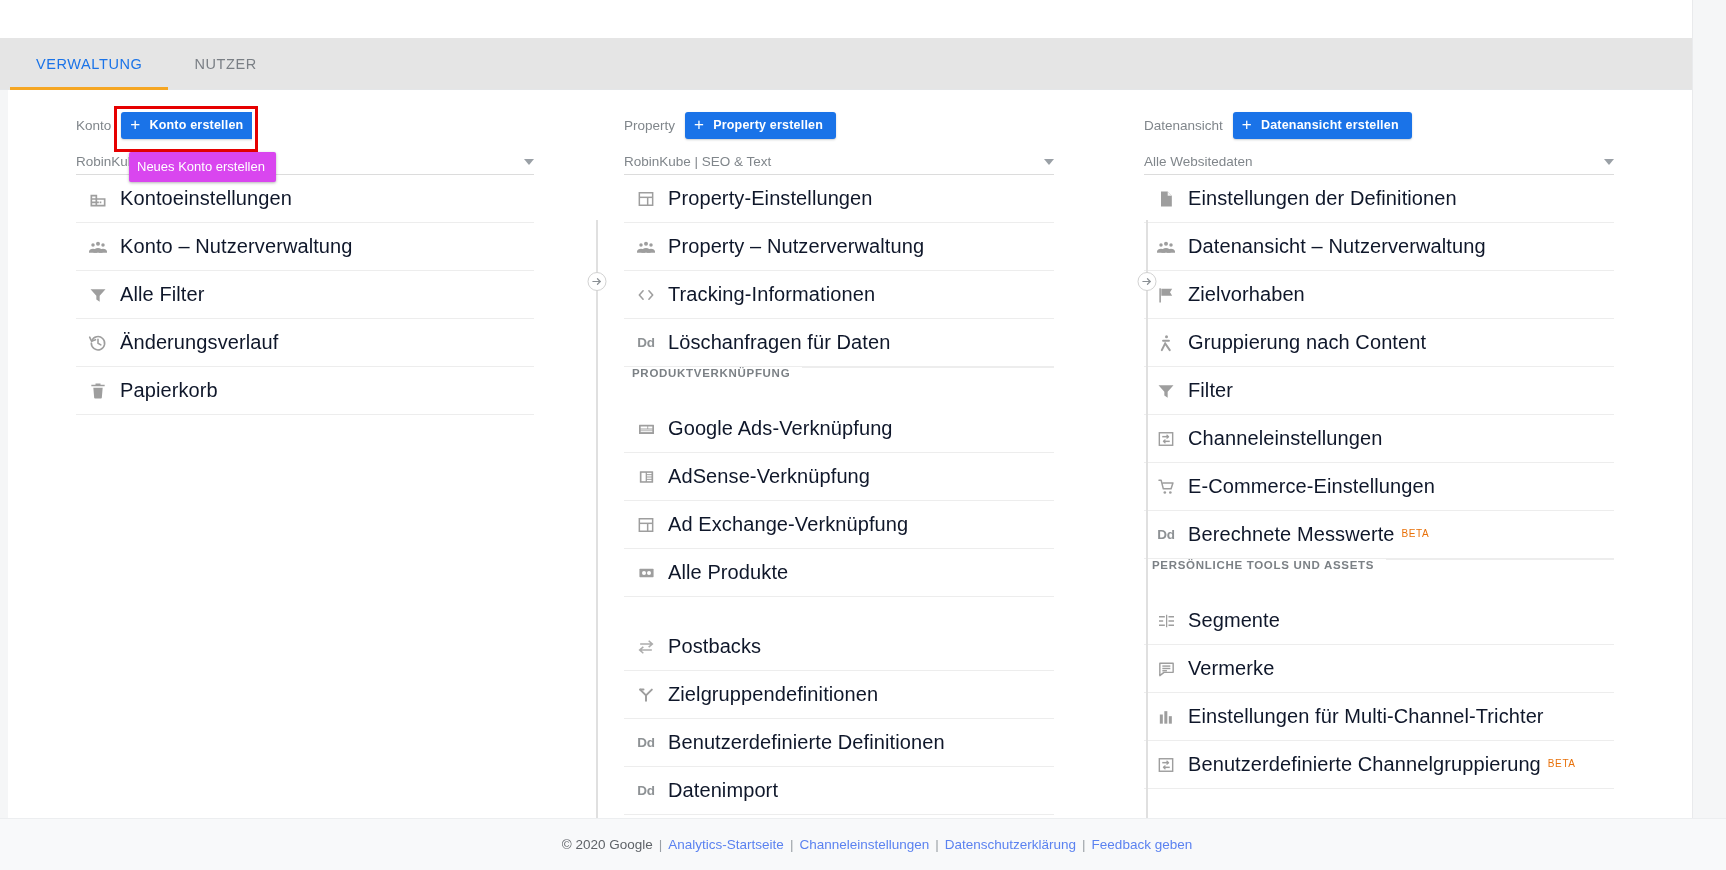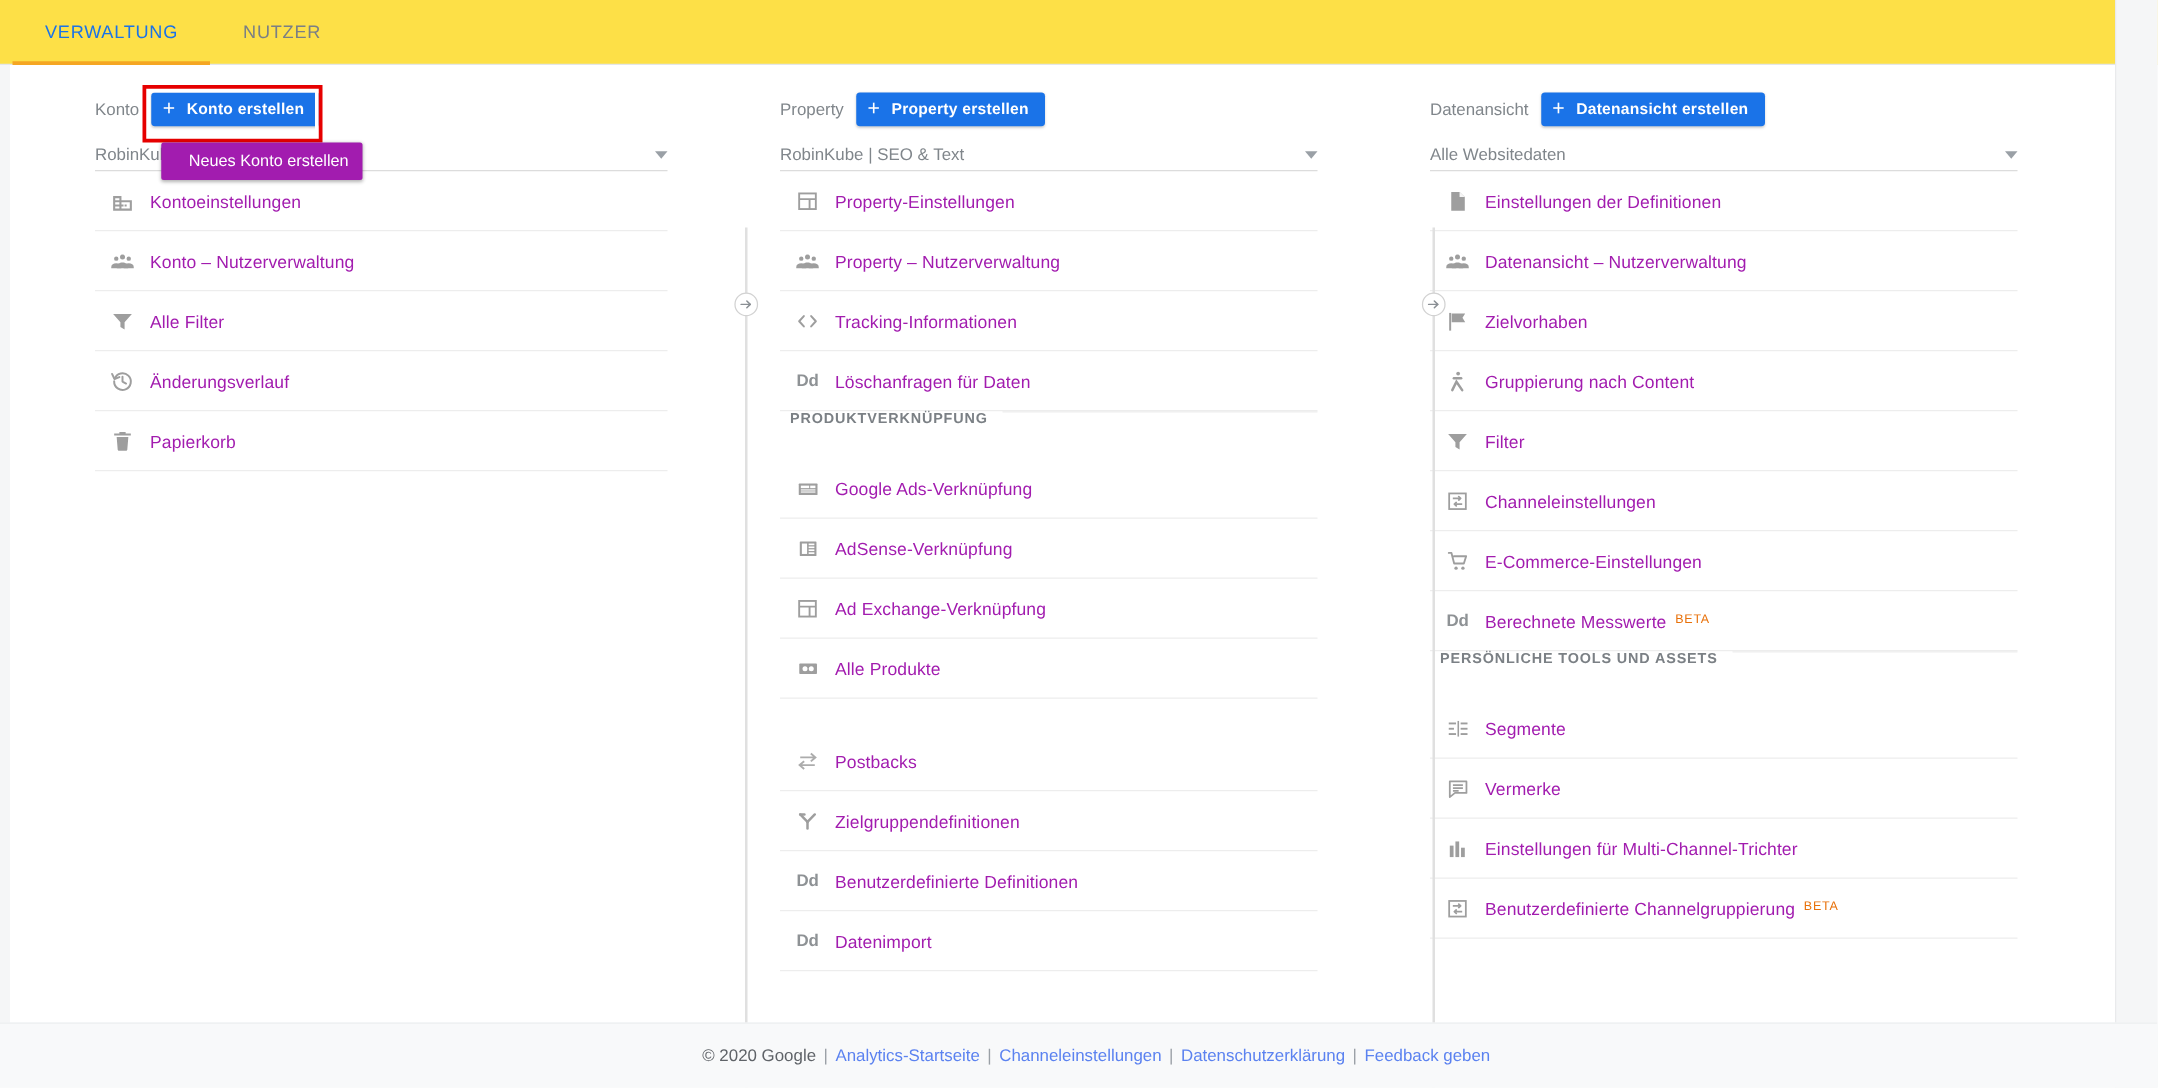--- a/index.html
+++ b/index.html
@@ -17,25 +17,26 @@
     width: 1726px;
     height: 870px;
     background: #ffffff;
     overflow: hidden;
   }
 
   
   .tabbar {
     position: relative;
     height: 52px;
-    background: #fde047;
+    background: #e5e5e5;
     border-bottom: 1px solid #e4e6e8;
     display: flex;
     align-items: stretch;
     padding-left: 10px;
+    margin-top: 38px;
   }
   .tab {
     display: flex;
     align-items: center;
     padding: 0 26px;
     font-size: 14.5px;
     letter-spacing: 0.6px;
     color: #7a7f85;
     cursor: pointer;
     position: relative;
@@ -149,22 +150,22 @@
   .nav-icon {
     width: 44px;
     min-width: 44px;
     display: flex;
     align-items: center;
     justify-content: center;
     color: #9e9e9e;
   }
   .nav-icon svg { display: block; }
   .nav-label {
-    font-size: 14px;
-    color: #a21caf;
+    font-size: 20px;
+    color: #0f172a;
     letter-spacing: 0.1px;
   }
   .beta {
     font-size: 10px;
     color: #e8710a;
     letter-spacing: 0.6px;
     margin-left: 7px;
     position: relative;
     top: -1px;
   }
@@ -225,24 +226,24 @@
   
   .highlight-box {
     position: absolute;
     border: 3px solid #e60000;
     background: transparent;
     pointer-events: none;
     box-shadow: inset 0 0 0 3px #ffffff;
   }
   .tooltip {
     position: absolute;
-    background: #a21caf;
+    background: #d946ef;
     color: #ffffff;
     font-size: 13px;
-    padding: 7px 11px 8px 22px;
+    padding: 7px 11px 8px 8px;
     border-radius: 2px;
     white-space: nowrap;
     box-shadow: 0 1px 3px rgba(0,0,0,.3);
   }
 
   
   .footer {
     position: absolute;
     left: 0; right: 0; bottom: 0;
     height: 52px;

